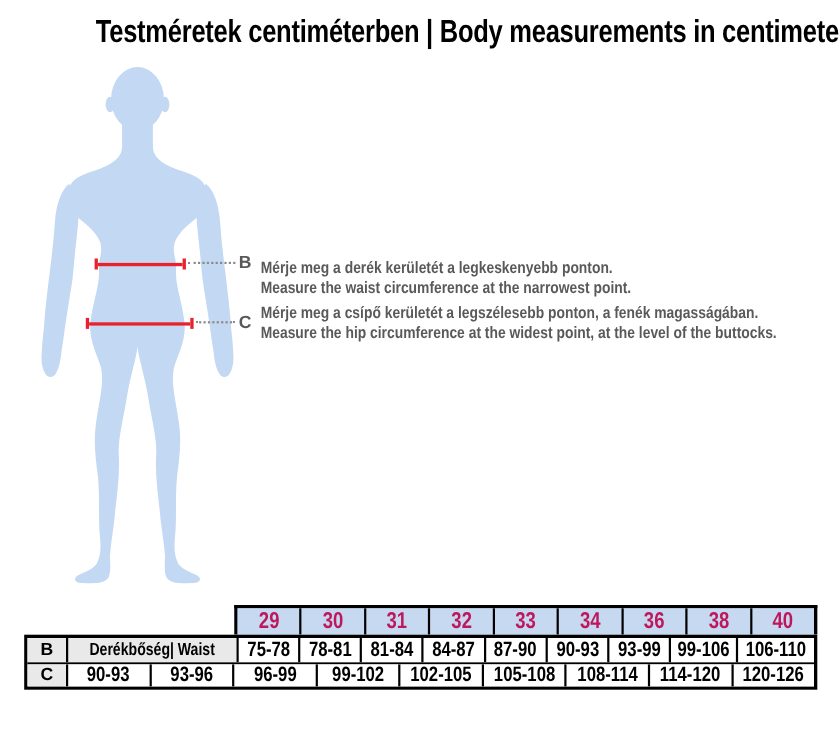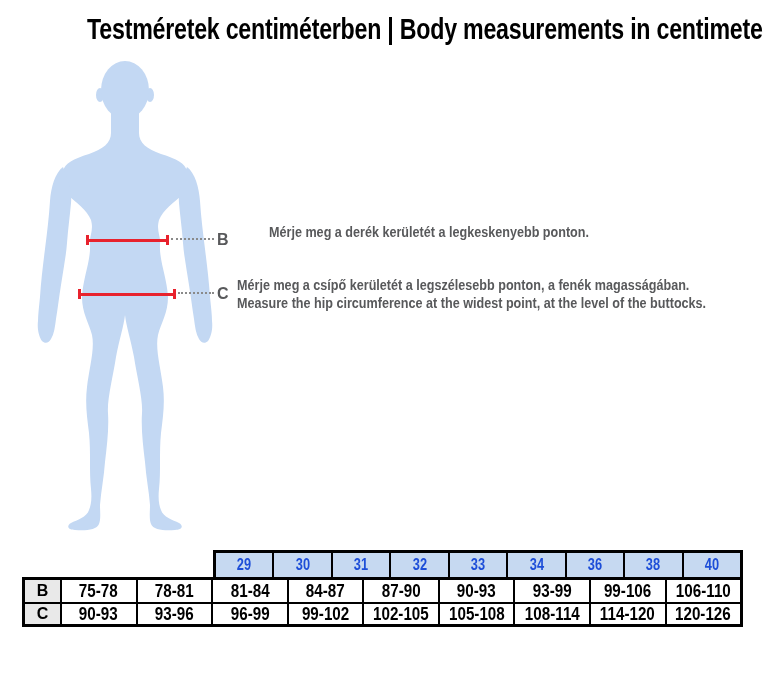--- a/index.html
+++ b/index.html
@@ -27,21 +27,21 @@
 
   
   .stable{left:22px;top:550px;width:721px;height:82px;}
   .hrow{
     position:absolute;left:191px;top:0;width:530px;height:27px;
     display:flex;box-sizing:border-box;
     border:3px solid #000;border-bottom:0;background:var(--hdr);
   }
   .hcell{
     flex:1;display:flex;align-items:center;justify-content:center;
-    font-size:16px;font-weight:bold;color:#1d4ed8;background:var(--hdr);
+    font-size:21px;font-weight:bold;color:#be185d;background:var(--hdr);
     border-left:2px solid #000;box-sizing:border-box;
   }
   .hcell:first-child{border-left:0;}
   .tbody{
     position:absolute;left:0;top:27px;width:721px;box-sizing:border-box;
     border:3px solid #000;background:#fff;
   }
   .trow{display:flex;height:22px;box-sizing:border-box;}
   .trow + .trow{border-top:2px solid #000;}
   .cell{
@@ -141,22 +141,23 @@
     </g>
   </svg>
 
   <div class="abs mline" style="left:86px;top:235px;width:83px;">
     <i class="cap"></i>
     <i class="bar"></i>
     <i class="cap"></i>
   </div>
   <div class="abs dots" style="left:171px;top:238px;width:43px;"></div>
   <div class="abs pt-letter" style="left:217px;top:231px;">B</div>
-  <div class="abs instr" style="left:237px;top:223px;margin-left:32px;">
+  <div class="abs instr" style="left:237px;top:235px;">
     <div><span class="cond-l">Mérje meg a derék kerületét a legkeskenyebb ponton.</span></div>
+    <div><span class="cond-l">Measure the waist circumference at the narrowest point.</span></div>
   </div>
 
   <div class="abs mline" style="left:78px;top:289px;width:98px;">
     <i class="cap"></i>
     <i class="bar"></i>
     <i class="cap"></i>
   </div>
   <div class="abs dots" style="left:178px;top:292px;width:36px;"></div>
   <div class="abs pt-letter" style="left:217px;top:285px;">C</div>
   <div class="abs instr" style="left:237px;top:276px;">
@@ -192,20 +193,23 @@
         </div>
         <div class="hcell">
           <span class="cond">40</span>
         </div>
       </div>
     <div class="tbody">
         <div class="trow">
           <div class="cell lcell">
             <span class="">B</span>
           </div>
+          <div class="cell ncell">
+            <span class="cond">Derékbőség| Waist</span>
+          </div>
           <div class="cell vcell">
             <span class="cond">75-78</span>
           </div>
           <div class="cell vcell">
             <span class="cond">78-81</span>
           </div>
           <div class="cell vcell">
             <span class="cond">81-84</span>
           </div>
           <div class="cell vcell">

